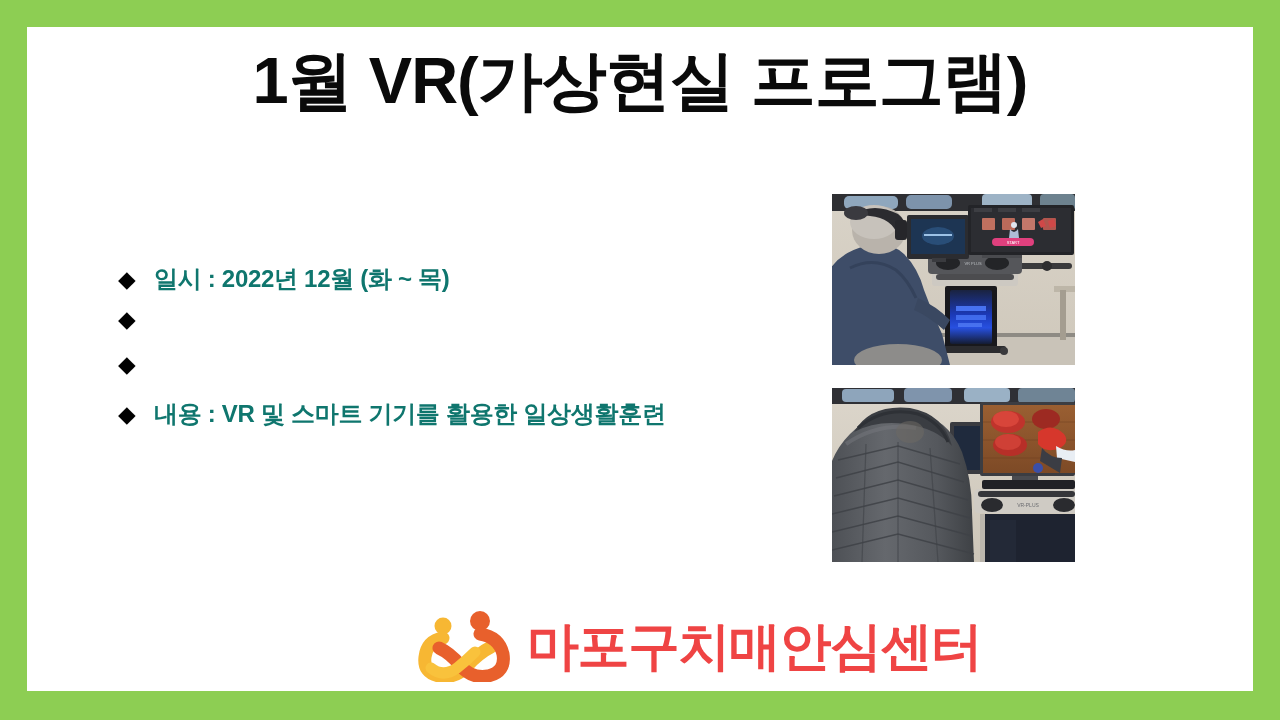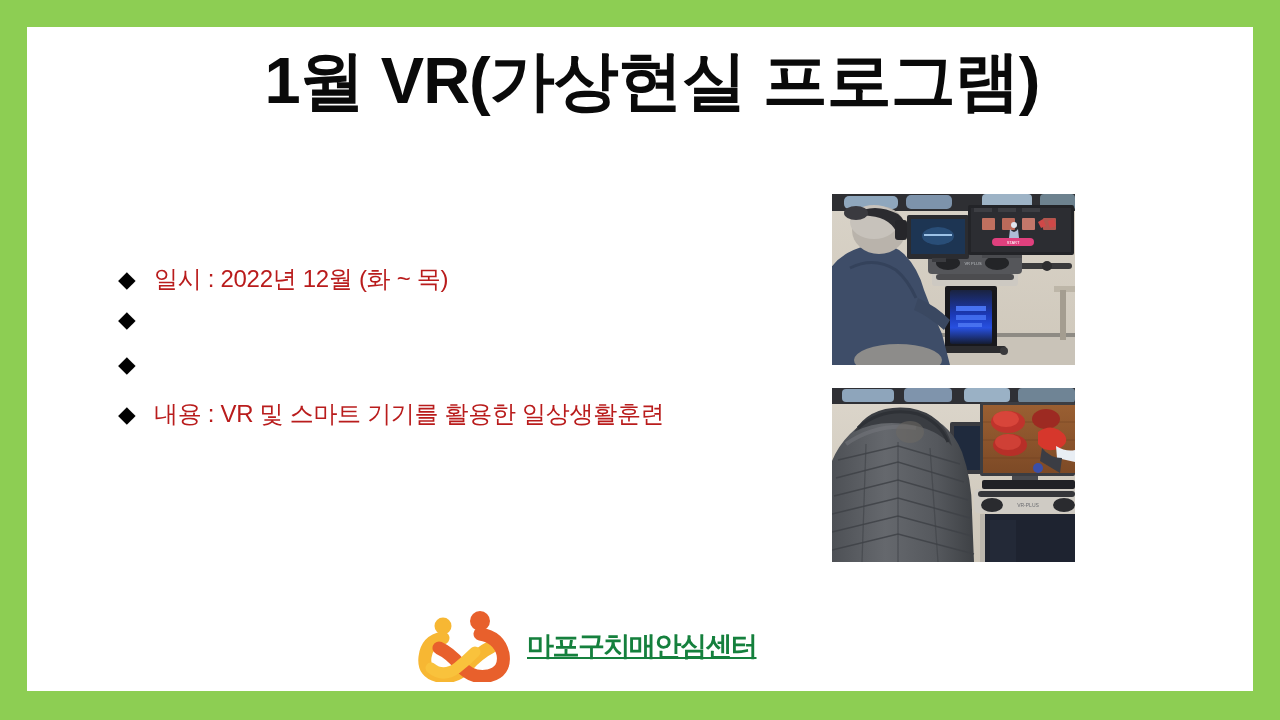--- a/index.html
+++ b/index.html
@@ -37,21 +37,20 @@
     left: 0;
     top: 18px;
     width: 100%;
     text-align: center;
     font-size: 65px;
     line-height: 1.1;
     font-weight: 700;
     color: #0a0a0a;
     letter-spacing: -1px;
     white-space: nowrap;
-    margin-left: 12px;
   }
 
   
   .bullets {
     position: absolute;
     left: 91px;   
     top: 236px;   
     width: 700px;
   }
   .bullet-row {
@@ -61,22 +60,22 @@
   }
   .bullet-mark {
     font-size: 23px;
     line-height: 1;
     color: #000000;
     flex: 0 0 auto;
     width: 36px;
   }
   .bullet-text {
     font-size: 24px;
-    font-weight: 400;
-    color: #b91c1c;
+    font-weight: 700;
+    color: #0f766e;
     letter-spacing: -0.3px;
     white-space: nowrap;
   }
 
   
   .photo {
     position: absolute;
     overflow: hidden;
     background: #d8d4cc;
   }
@@ -99,27 +98,26 @@
     position: absolute;
     left: 390px;   
     top: 583px;    
     display: flex;
     align-items: center;
     gap: 14px;
   }
   .logo-mark { width: 96px; height: 72px; flex: 0 0 auto; }
   .logo-mark svg { display: block; width: 100%; height: 100%; }
   .logo-text {
-    font-size: 27px;
+    font-size: 52px;
     font-weight: 700;
-    color: #15803d;
+    color: #ef4444;
     letter-spacing: -1.5px;
     white-space: nowrap;
     line-height: 1;
-    text-decoration: underline;
   }
 </style>
 </head>
 <body>
 
 <div class="slide">
   <div class="canvas">
 
     <div class="title">1월 VR(가상현실 프로그램)</div>
 

